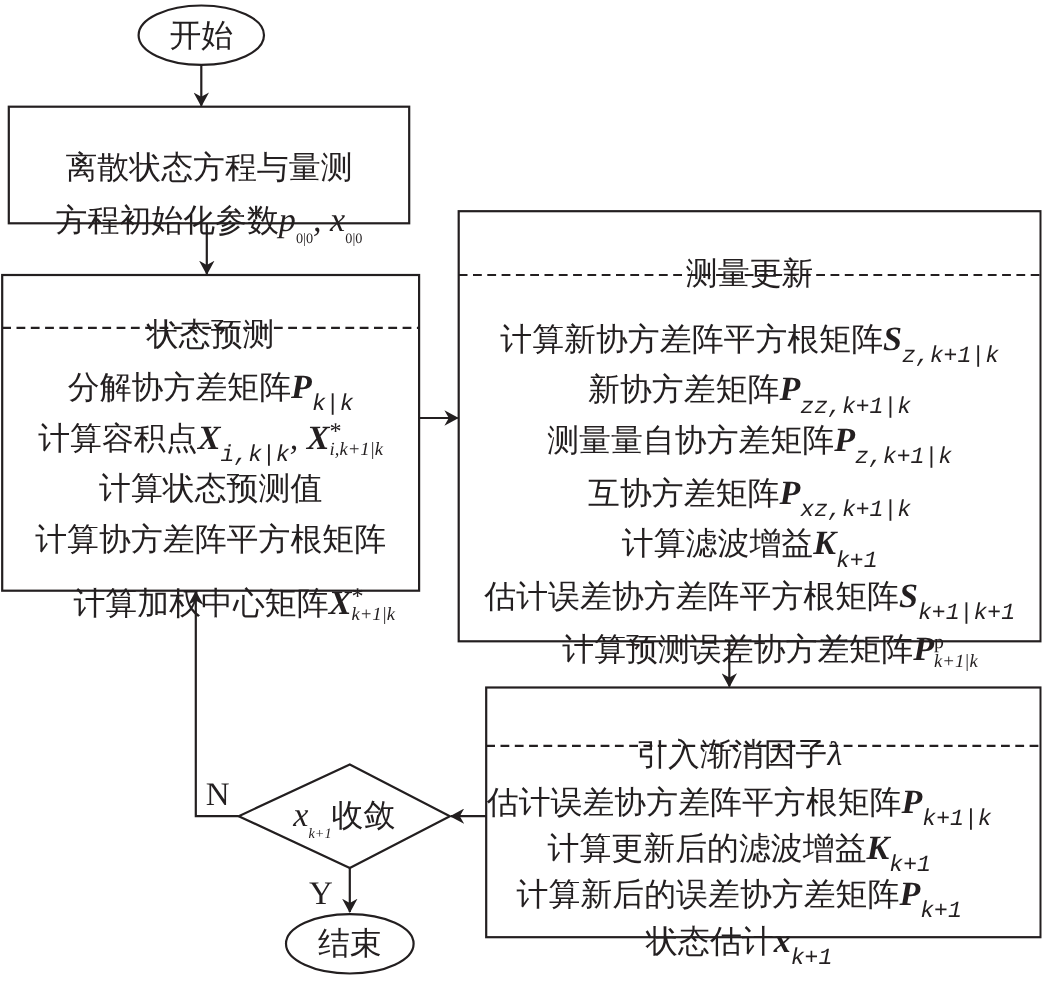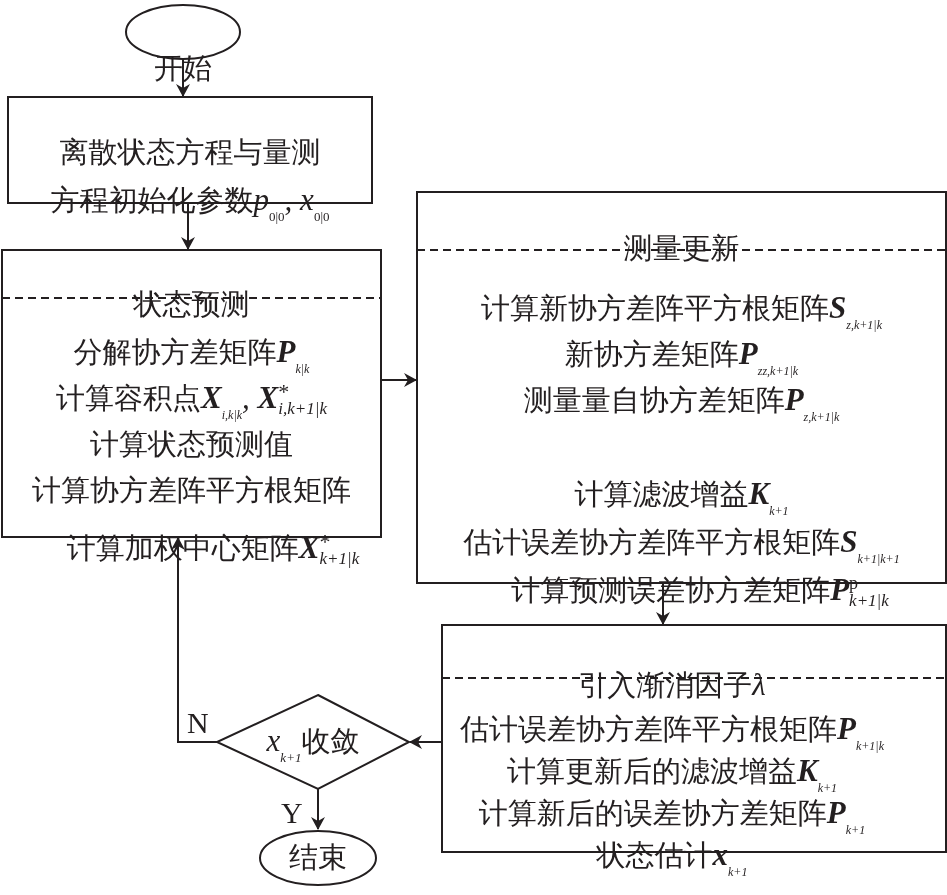--- a/index.html
+++ b/index.html
@@ -2,21 +2,21 @@
 <html><head>
 <meta charset="utf-8">
 <style>
   html, body { margin: 0; padding: 0; background: #ffffff; }
   body { width: 947px; height: 895px; position: relative; overflow: hidden;
          font-family: "DejaVu Serif", "Liberation Serif", serif; color: #231f20; }
   svg.diagram { position: absolute; left: 0; top: 0; }
   .node-text { position: absolute; text-align: center; white-space: nowrap; line-height: 1; font-size: 29px; }
   .mb { font-family: "Liberation Serif", serif; font-weight: bold; font-style: italic; font-size: 31px; }
   .mi { font-family: "Liberation Serif", serif; font-style: italic; font-size: 31px; }
-  .sub { font-family: Liberation Serif, serif; font-style: italic; font-size: 12px; position: relative; top: 11px; letter-spacing: 0; }
+  .sub { font-family: Liberation Mono, monospace; font-style: italic; font-size: 21px; position: relative; top: 11px; letter-spacing: 0; }
   .subr { font-family: "Liberation Serif", serif; font-size: 13px; position: relative; top: 11px; }
   .supsub { display: inline-block; vertical-align: middle; position: relative; text-align: left; font-family: "Liberation Serif", serif; font-style: italic; font-size: 17px; line-height: 17px; }
   .supsub .sp { display: block; height: 17px; font-style: normal; font-size: 22px; }
   .supsub .sb { display: block; }
   .line { position: absolute; left: 0; right: 0; text-align: center; margin-top: 28px; }
   .lbl { position: absolute; font-family: "Liberation Serif", serif; font-size: 30px; }
 </style>
 </head>
 <body>
 
@@ -52,21 +52,21 @@
 
   <polygon points="318,695 409,742 318,789 217,742" fill="#fff" stroke="#231f20" stroke-width="2"></polygon>
 
   <polyline points="217,742 178,742 178,538" fill="none" stroke="#231f20" stroke-width="2" marker-end="url(#arr)"></polyline>
 
   <line x1="318" y1="789" x2="318" y2="829" stroke="#231f20" stroke-width="2" marker-end="url(#arr)"></line>
 
   <ellipse cx="318" cy="858" rx="58" ry="27" fill="#fff" stroke="#231f20" stroke-width="2"></ellipse>
 </svg>
 
-<div class="node-text" style="left:126px; top:18px; width:114px;margin-top:36px;">
+<div class="node-text" style="left:126px; top:18px; width:114px;">
   <span>开始</span>
 </div>
 
 <div class="node-text" style="left:8px; top:108px; width:364px; height:96px;">
   <div class="line" style="top:2px;">离散状态方程与量测</div>
   <div class="line" style="top:48px;">
     <span>方程初始化参数</span><span class="mi">p</span><span class="subr">0|0</span><span class="mi">, </span><span class="mi">x</span><span class="subr">0|0</span>
   </div>
 </div>
 
@@ -92,20 +92,23 @@
 <div class="node-text" style="left:417px; top:192px; width:529px; height:308px;">
   <div class="line" style="top:14px;">测量更新</div>
   <div class="line" style="top:72px;">
     <span>计算新协方差阵平方根矩阵</span><span class="mb">S</span><span class="sub">z,k+1|k</span>
   </div>
   <div class="line" style="top:118px;">
     <span>新协方差矩阵</span><span class="mb">P</span><span class="sub">zz,k+1|k</span>
   </div>
   <div class="line" style="top:164px;">
     <span>测量量自协方差矩阵</span><span class="mb">P</span><span class="sub">z,k+1|k</span>
+  </div>
+  <div class="line" style="top:212px;">
+    <span>互协方差矩阵</span><span class="mb">P</span><span class="sub">xz,k+1|k</span>
   </div>
   <div class="line" style="top:258px;">
     <span>计算滤波增益</span><span class="mb">K</span><span class="sub">k+1</span>
   </div>
   <div class="line" style="top:306px;">
     <span>估计误差协方差阵平方根矩阵</span><span class="mb">S</span><span class="sub">k+1|k+1</span>
   </div>
   <div class="line" style="top:354px;padding-left:37px;">
     <span>计算预测误差协方差矩阵</span><span class="mb">P</span><span class="supsub"><span class="sp" style="font-size:18px;">p</span><span class="sb">k+1|k</span></span>
   </div>

